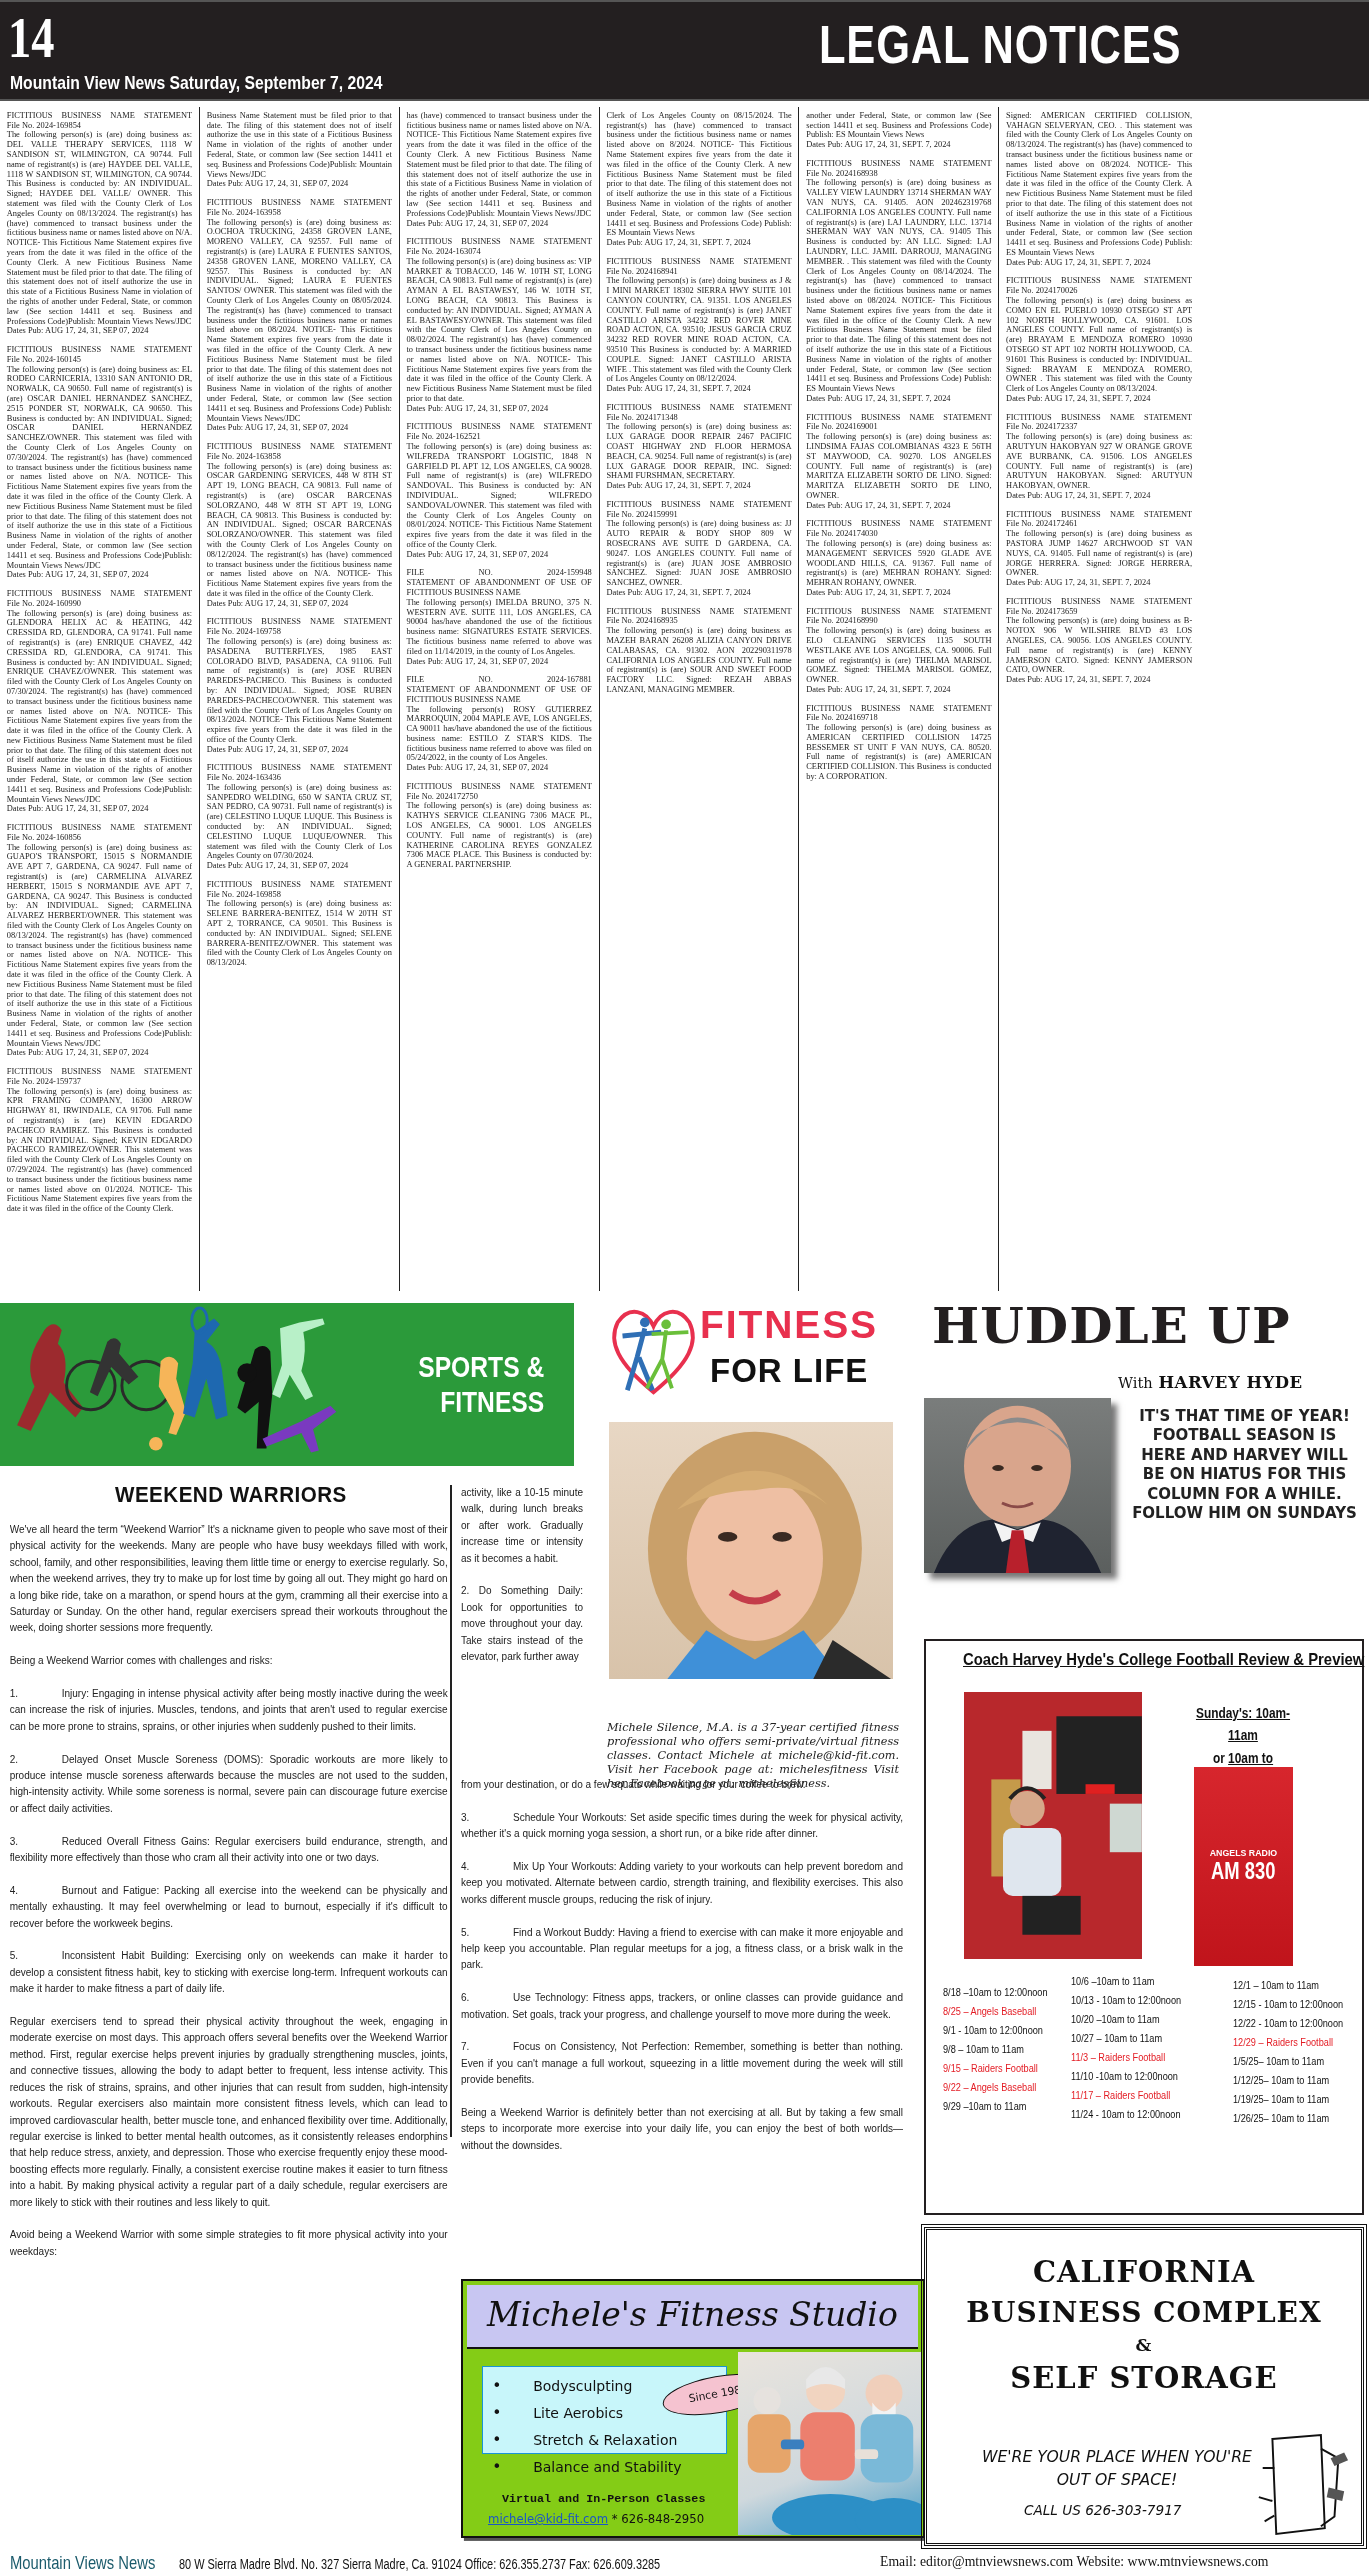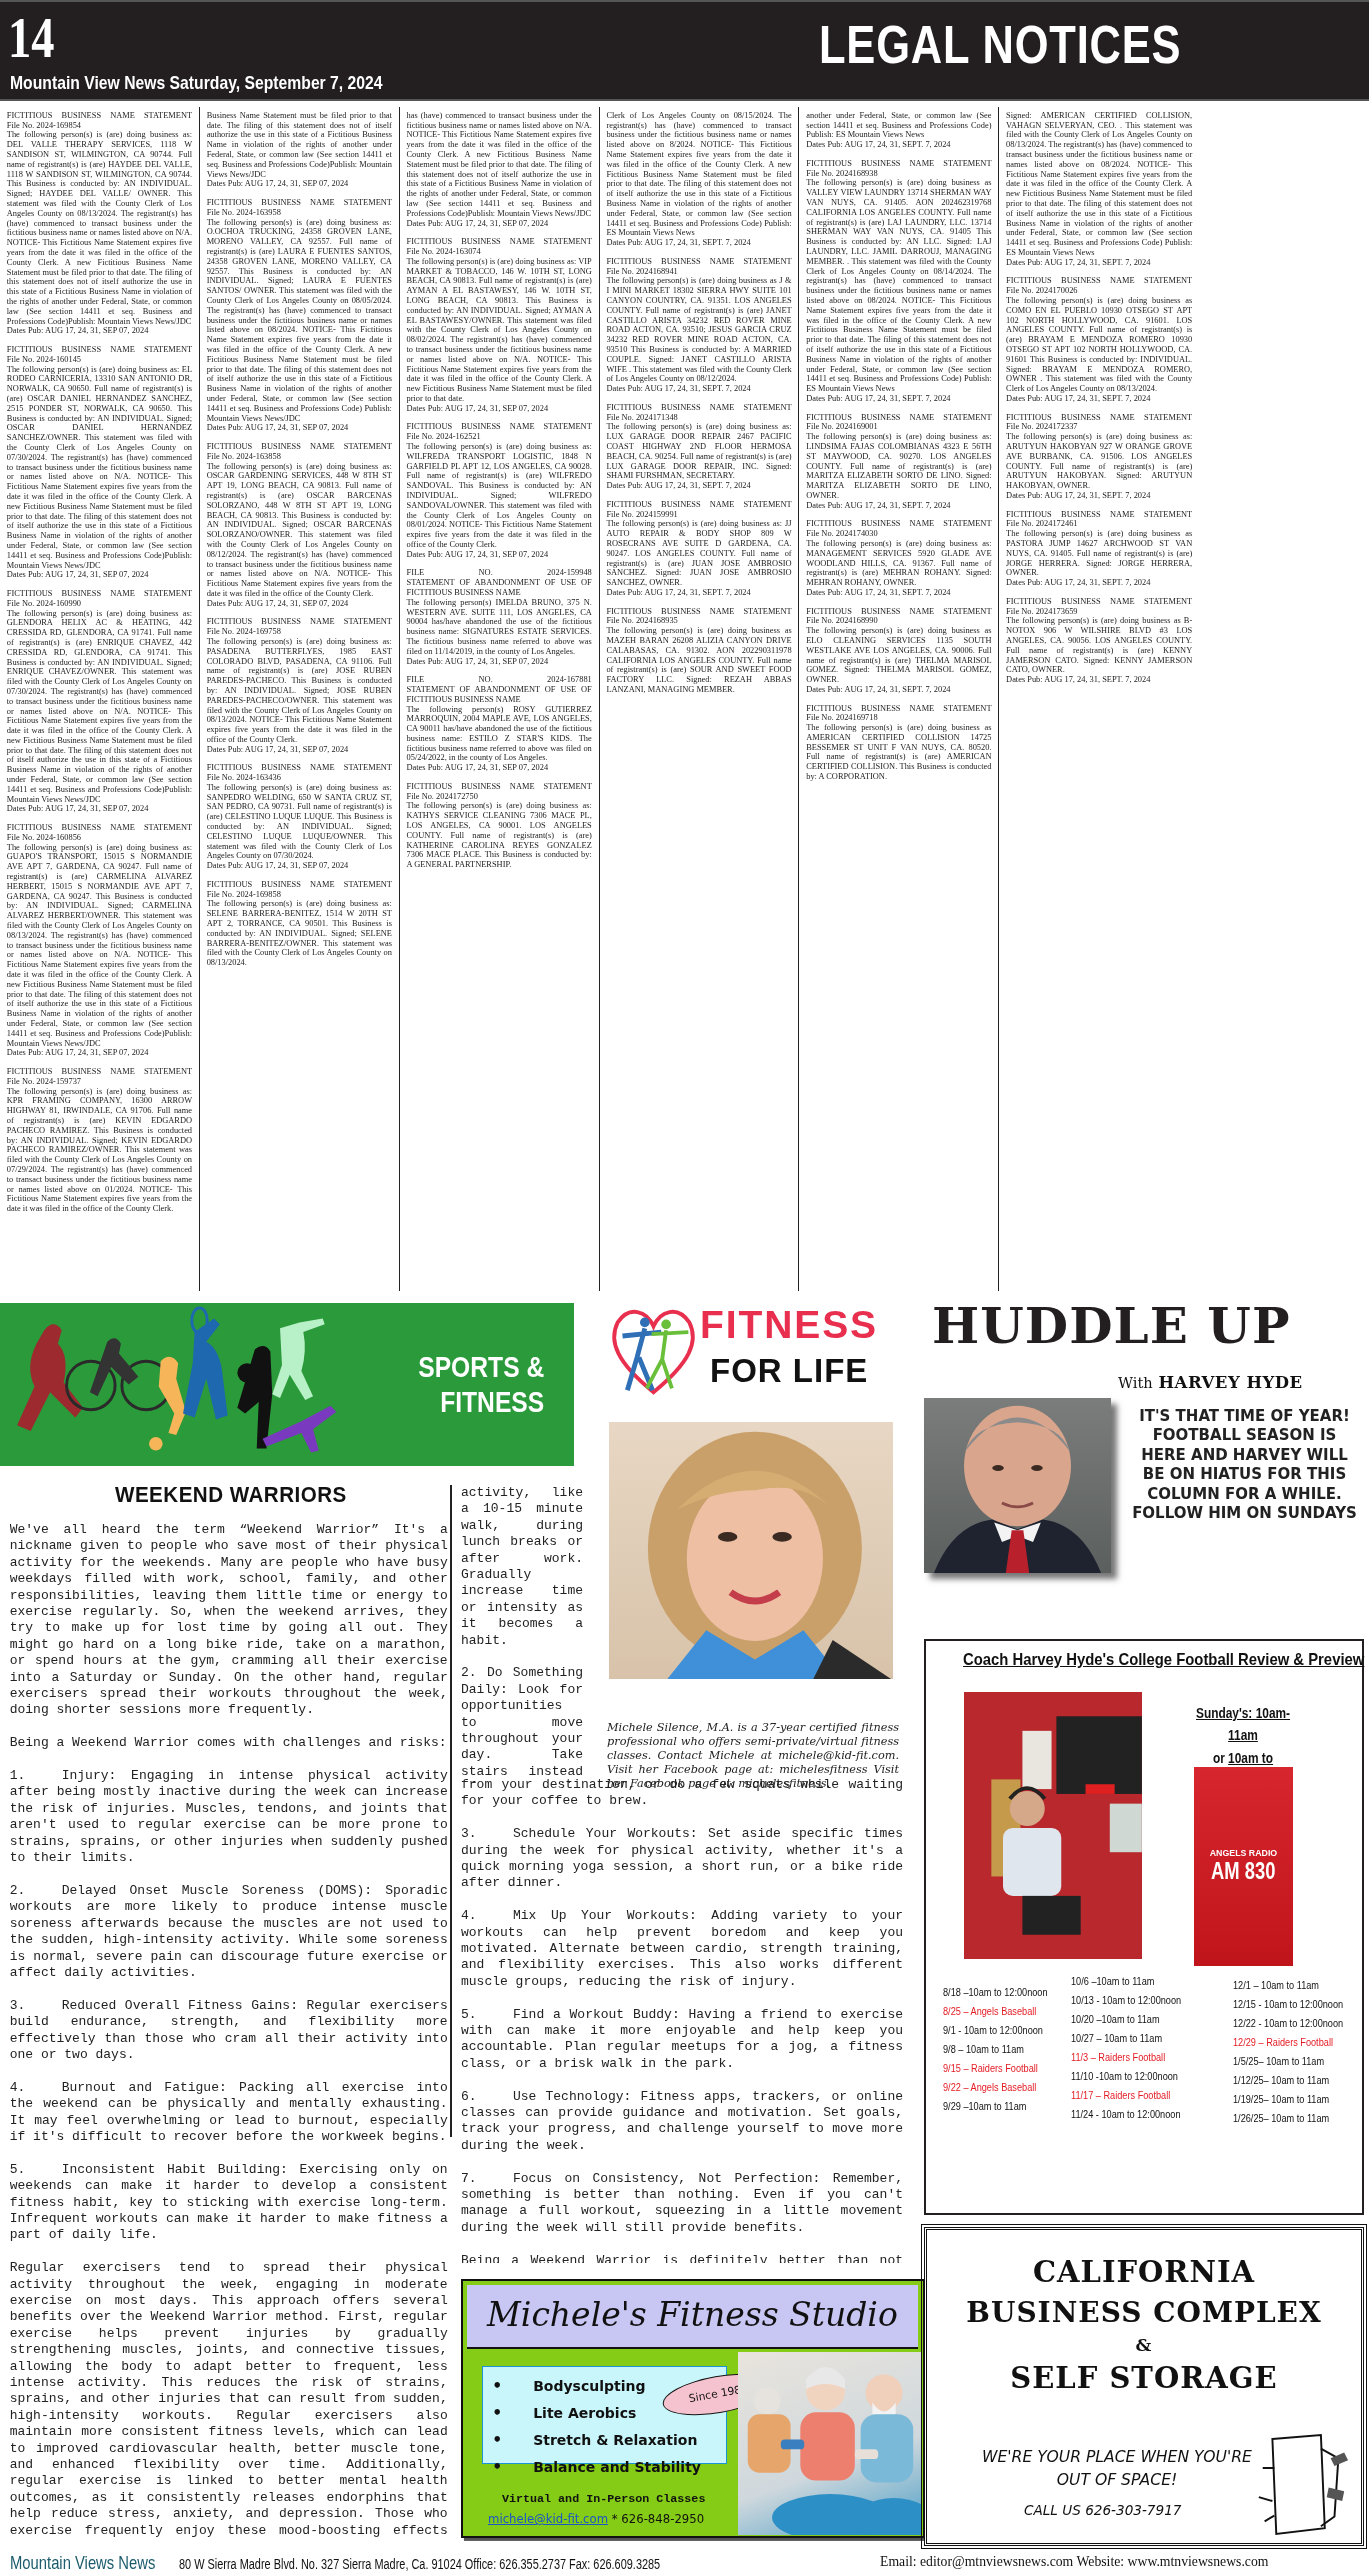--- a/index.html
+++ b/index.html
@@ -18,21 +18,21 @@
   .notice { margin-bottom: 8.8px; }
   .notice .hdr { display: block; text-align: justify; text-align-last: justify; }
   .notice .fileno { display: block; }
 
   
   .sports-banner { position: absolute; left: 0; top: 1303px; width: 574px; height: 163px; background: #2b9a3a; overflow: hidden; }
   .sports-banner svg { position: absolute; left: 0; top: 0; }
   .sports-label { position: absolute; left: 404px; top: 47px; color: #fff; font-family: "Liberation Sans", sans-serif; font-weight: bold; font-size: 29px; line-height: 35px; text-align: right; width: 165px; transform: scaleX(0.85); transform-origin: left; }
 
   .article-title { position: absolute; left: 115px; top: 1482px; font-family: "Liberation Sans", sans-serif; font-weight: bold; font-size: 22.4px; letter-spacing: 0.5px; transform: scaleX(0.92); transform-origin: left; }
-  .art-col { position: absolute; font-family: Liberation Mono, monospace; font-size: 13px; line-height: 16.4px; text-align: justify; color: #222; }
+  .art-col { position: absolute; font-family: Liberation Sans, sans-serif; font-size: 10px; line-height: 16.4px; text-align: justify; color: #222; }
   .art-col p { margin-bottom: 16.4px; }
   .art-col .num { display: inline-block; width: 52px; }
   .col1 { left: 9.7px; top: 1522px; width: 438px; height: 1019px; overflow: hidden; }
   .col-divider { position: absolute; left: 450px; top: 1485px; width: 1.9px; height: 652px; background: #222; }
   .col2a { left: 461px; top: 1485px; width: 122px; height: 298px; overflow: hidden; }
   .col2b { left: 461px; top: 1777px; width: 442px; height: 486px; overflow: hidden; }
 
   .ffl-logo { position: absolute; left: 608px; top: 1303px; width: 263px; height: 97px; }
   .ffl-fitness { position: absolute; left: 92px; top: 0; font-family: "Liberation Sans", sans-serif; font-weight: bold; color: #e8304e; font-size: 39px; letter-spacing: 1.9px; }
   .ffl-forlife { position: absolute; left: 102px; top: 49px; font-family: "Liberation Sans", sans-serif; font-weight: bold; color: #111; font-size: 33px; letter-spacing: 1px; }
@@ -63,21 +63,21 @@
 
   
   .storage-ad { position: absolute; left: 924px; top: 2227px; width: 440px; height: 319px; border: 3.9px double #111; outline: 1.9px solid #111; outline-offset: 2.9px; background: #fff; }
   .storage-head { position: absolute; left: 0; width: 100%; text-align: center; font-family: "DejaVu Serif", serif; font-weight: bold; color: #111; letter-spacing: 1px; }
   .storage-tag { position: absolute; left: 49px; top: 216px; width: 282px; font-family: "DejaVu Sans", sans-serif; font-style: italic; font-size: 15.6px; line-height: 23px; text-align: center; }
   .storage-call { position: absolute; left: 97px; top: 272px; font-family: "DejaVu Sans", sans-serif; font-style: italic; font-size: 13.6px; }
 
   
   .studio-ad { position: absolute; left: 461px; top: 2279px; width: 464px; height: 259px; border: 2.9px solid #111; box-shadow: 2.9px 2.9px 0 #555; background: #84cc16; }
   .studio-head { position: absolute; left: 3.9px; top: 3.9px; width: 451px; height: 64px; background: #c8c6f2; border-bottom: 2.9px solid #111; text-align: center; font-family: "DejaVu Serif", serif; font-style: italic; font-size: 33px; line-height: 60px; }
-  .studio-list { position: absolute; left: 18.5px; top: 85px; width: 245px; height: 98px; border: 1.9px solid #1a94d6; background: #c8f6fa; padding: 5.8px 0 0 9.7px; font-weight: bold; }
+  .studio-list { position: absolute; left: 18.5px; top: 85px; width: 245px; height: 88px; border: 1.9px solid #1a94d6; background: #c8f6fa; padding: 5.8px 0 0 9.7px; }
   .studio-list li { list-style: none; font-family: "DejaVu Sans", sans-serif; font-size: 14px; line-height: 27px; }
   .studio-list li::before { content: "\2022"; display: inline-block; width: 41px; font-size: 15.6px; }
   .since { position: absolute; left: 199px; top: 95px; width: 113px; height: 37px; border-radius: 50%; border: 1.9px solid #111; background: #f5c3d0; font-family: "DejaVu Sans", sans-serif; font-size: 10.7px; text-align: center; line-height: 33px; transform: rotate(-10deg); }
   .studio-virtual { position: absolute; left: 39px; top: 211px; font-family: Liberation Mono, monospace; font-weight: bold; font-size: 11.7px; }
   .studio-contact { position: absolute; left: 25px; top: 231px; font-family: "DejaVu Sans", sans-serif; font-size: 11.7px; }
   .studio-contact a { color: #1a56c5; text-decoration: underline; }
   .studio-photo { position: absolute; left: 275px; top: 71px; width: 184px; height: 183px; background: linear-gradient(160deg,#e9e4dd 0%, #cfd8dd 60%, #4a9ec6 100%); overflow: hidden; }
 
   
   .footer { position: absolute; left: 9.7px; top: 2552px; width: 1357px; font-size: 16.5px; white-space: nowrap; }

